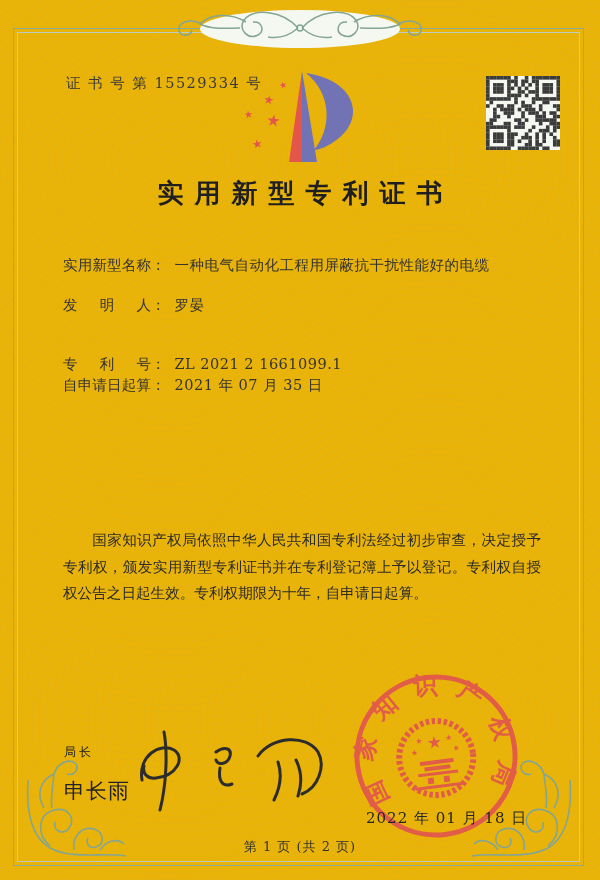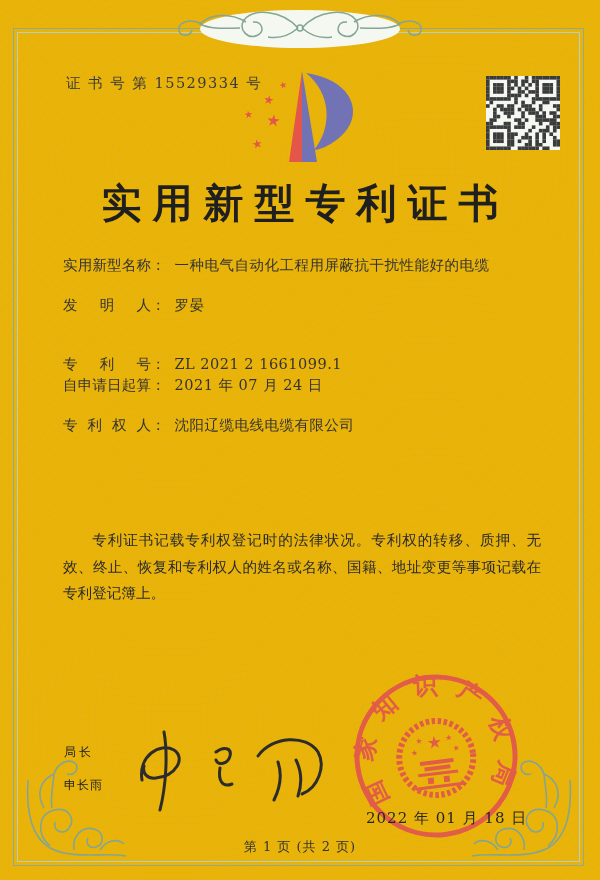--- a/index.html
+++ b/index.html
@@ -16,34 +16,34 @@
       repeating-radial-gradient(circle at 72% 82%, rgba(134,167,149,.05) 0 1px, transparent 1px 7px);
   }
   .frame-outer{position:absolute;left:13px;top:28px;width:571px;height:838px;border:1.6px solid #8bab9a;box-sizing:border-box;}
   .frame-inner{position:absolute;left:17px;top:32px;width:563px;height:830px;border:1px solid #b9cec1;box-sizing:border-box;}
   .flourish{position:absolute;pointer-events:none;}
   .cert-no{position:absolute;left:66px;top:74px;font-size:14.5px;letter-spacing:1.5px;color:#3a3a3a;}
   .logo{position:absolute;left:232px;top:68px;width:140px;height:97px;}
   .qr{position:absolute;left:486px;top:76px;width:74px;height:74px;}
   .title{
     position:absolute;left:0;top:176px;width:100%;text-align:center;
-    font-size:40px;font-weight:600;letter-spacing:11px;text-indent:11px;color:#1f1f1f;
+    font-size:26px;font-weight:600;letter-spacing:11px;text-indent:11px;color:#1f1f1f;
   }
   .frow{position:absolute;left:63px;font-size:14.5px;white-space:nowrap;color:#333;}
   .flabel{display:inline-block;width:88px;text-align:justify;text-align-last:justify;vertical-align:bottom;}
   .colon{display:inline-block;}
   .fval{margin-left:9px;letter-spacing:.5px;}
   .grant2{position:absolute;left:300px;top:0;}
   .paras{
     position:absolute;left:63px;top:527px;width:478px;
     font-size:14.6px;line-height:26.5px;text-align:justify;color:#2b2b2b;
   }
   .paras p{margin:0;text-indent:2em;}
   .sign-title{position:absolute;left:64px;top:744px;font-size:12px;letter-spacing:3px;color:#222;}
-  .sign-name{position:absolute;left:64px;top:777px;font-size:12px;letter-spacing:1px;color:#222;}
+  .sign-name{position:absolute;left:64px;top:777px;font-size:21px;letter-spacing:1px;color:#222;}
   .signature{position:absolute;left:118px;top:722px;width:215px;height:95px;}
   .seal{position:absolute;left:350px;top:670px;width:172px;height:172px;transform:rotate(-7deg);opacity:.93;}
   .seal-date{position:absolute;left:366px;top:809px;font-size:15px;letter-spacing:1px;color:#262626;z-index:5;}
   .footer{position:absolute;left:0;top:838px;width:100%;text-align:center;font-size:13px;color:#333;letter-spacing:1px;}
 </style>
 </head>
 <body>
 
 <div class="paper">
 
@@ -355,28 +355,25 @@
   <div class="frow" style="top:296px">
     <span class="flabel">发明人</span><span class="colon">：</span><span class="fval">罗晏</span>
   </div>
   <div class="frow" style="top:256px">
     <span class="flabel">实用新型名称</span><span class="colon">：</span><span class="fval">一种电气自动化工程用屏蔽抗干扰性能好的电缆</span>
   </div>
   <div class="frow" style="top:355px">
     <span class="flabel">专利号</span><span class="colon">：</span><span class="fval">ZL 2021 2 1661099.1</span>
   </div>
   <div class="frow" style="top:376px">
-    <span class="flabel">自申请日起算</span><span class="colon">：</span><span class="fval">2021 年 07 月 24 日</span>
+    <span class="flabel">自申请日起算</span><span class="colon">：</span><span class="fval">2021 年 07 月 35 日</span>
   </div>
-  <div class="frow" style="top:416px">
-    <span class="flabel">专利权人</span><span class="colon">：</span><span class="fval">沈阳辽缆电线电缆有限公司</span>
-  </div>
 
   <div class="paras">
-    <p>专利证书记载专利权登记时的法律状况。专利权的转移、质押、无效、终止、恢复和专利权人的姓名或名称、国籍、地址变更等事项记载在专利登记簿上。</p>
+    <p>国家知识产权局依照中华人民共和国专利法经过初步审查，决定授予专利权，颁发实用新型专利证书并在专利登记簿上予以登记。专利权自授权公告之日起生效。专利权期限为十年，自申请日起算。</p>
   </div>
 
   <div class="sign-title">局长</div>
   <div class="sign-name">申长雨</div>
 
   <svg class="signature" viewBox="0 0 215 95">
     <g fill="none" stroke="#2c2c2c" stroke-width="3" stroke-linecap="round">
       <path d="M24,58 C20,34 42,20 56,28 C68,36 58,54 38,56 C30,57 24,52 26,44"></path>
       <path d="M46,10 C50,32 48,64 42,88"></path>
       <path d="M98,30 C106,24 114,26 112,34 C110,42 100,44 98,38"></path>

